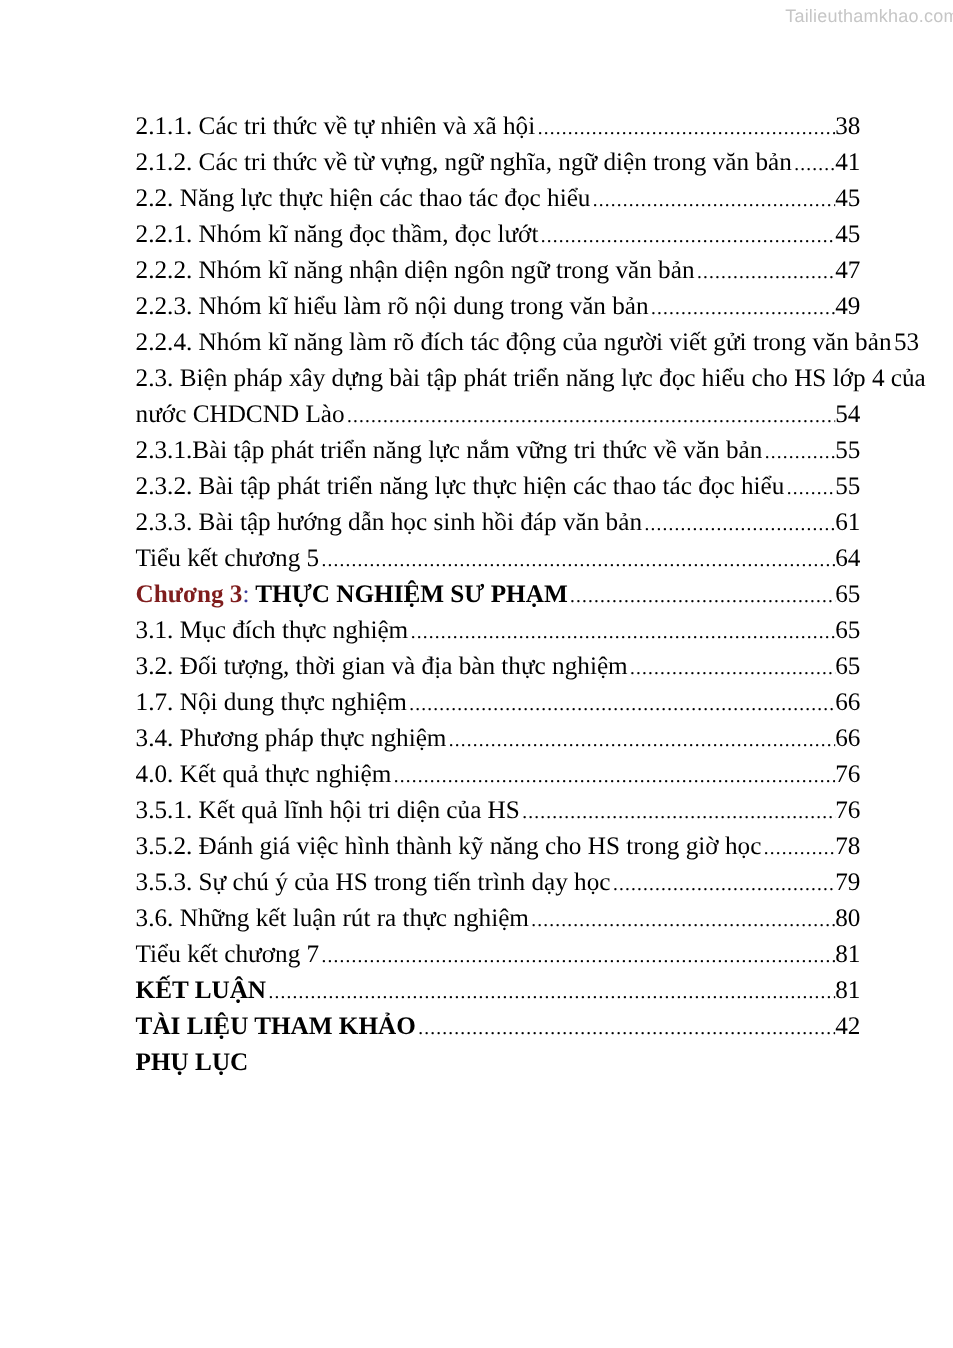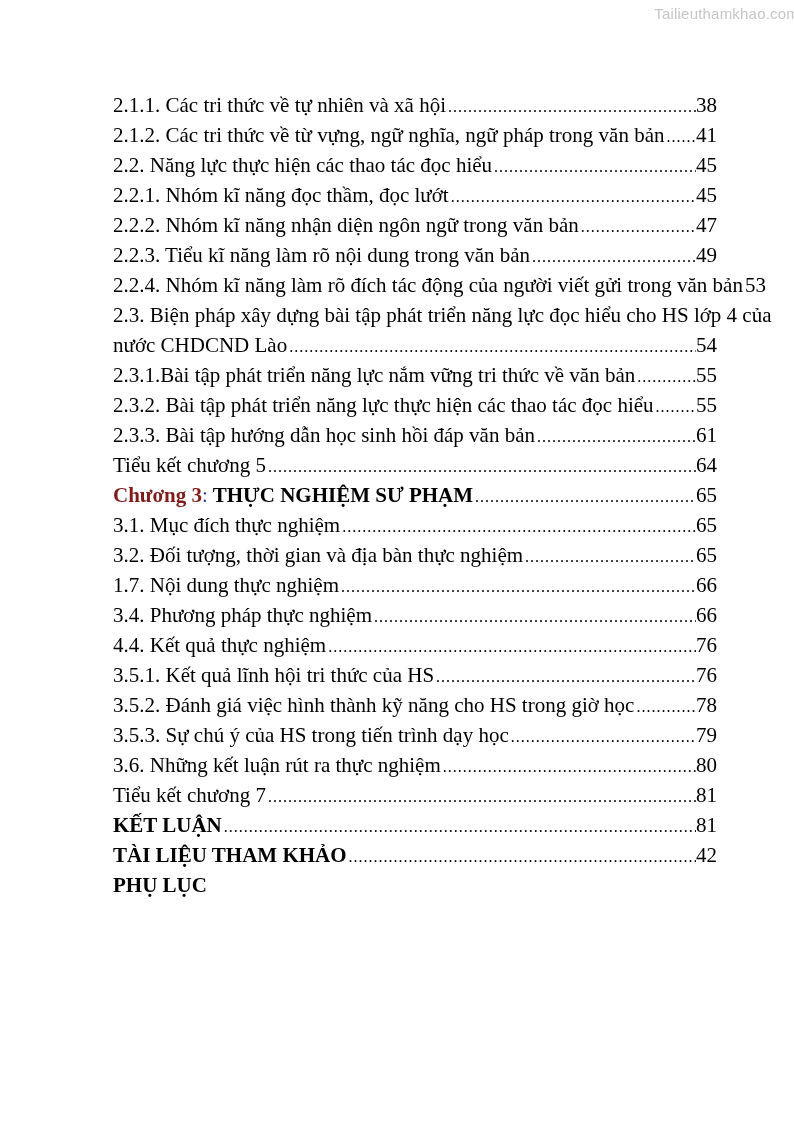--- a/index.html
+++ b/index.html
@@ -68,41 +68,41 @@
 
 <div class="page">
   <div class="watermark">Tailieuthamkhao.com</div>
   <div class="toc" id="toc">
       <div class="toc-line">
         <span class="toc-text">2.1.1. Các tri thức về tự nhiên và xã hội</span>
         <span class="toc-dots"></span>
         <span class="toc-page">38</span>
       </div>
       <div class="toc-line">
-        <span class="toc-text">2.1.2. Các tri thức về từ vựng, ngữ nghĩa, ngữ pháp trong văn bản</span>
+        <span class="toc-text">2.1.2. Các tri thức về từ vựng, ngữ nghĩa, ngữ diện trong văn bản</span>
         <span class="toc-dots"></span>
         <span class="toc-page">41</span>
       </div>
       <div class="toc-line">
         <span class="toc-text">2.2. Năng lực thực hiện các thao tác đọc hiểu</span>
         <span class="toc-dots"></span>
         <span class="toc-page">45</span>
       </div>
       <div class="toc-line">
         <span class="toc-text">2.2.1. Nhóm kĩ năng đọc thầm, đọc lướt</span>
         <span class="toc-dots"></span>
         <span class="toc-page">45</span>
       </div>
       <div class="toc-line">
         <span class="toc-text">2.2.2. Nhóm kĩ năng nhận diện ngôn ngữ trong văn bản</span>
         <span class="toc-dots"></span>
         <span class="toc-page">47</span>
       </div>
       <div class="toc-line">
-        <span class="toc-text">2.2.3. Tiểu kĩ năng làm rõ nội dung trong văn bản</span>
+        <span class="toc-text">2.2.3. Nhóm kĩ hiểu làm rõ nội dung trong văn bản</span>
         <span class="toc-dots"></span>
         <span class="toc-page">49</span>
       </div>
       <div class="toc-line">
         <span class="toc-text">2.2.4. Nhóm kĩ năng làm rõ đích tác động của người viết gửi trong văn bản</span>
         <span class="toc-dots"></span>
         <span class="toc-page">53</span>
       </div>
       <div class="toc-line">
         <span class="toc-text">2.3. Biện pháp xây dựng bài tập phát triển năng lực đọc hiểu cho HS lớp 4 của</span>
@@ -151,26 +151,26 @@
         <span class="toc-text">1.7. Nội dung thực nghiệm</span>
         <span class="toc-dots"></span>
         <span class="toc-page">66</span>
       </div>
       <div class="toc-line">
         <span class="toc-text">3.4. Phương pháp thực nghiệm</span>
         <span class="toc-dots"></span>
         <span class="toc-page">66</span>
       </div>
       <div class="toc-line">
-        <span class="toc-text">4.4. Kết quả thực nghiệm</span>
+        <span class="toc-text">4.0. Kết quả thực nghiệm</span>
         <span class="toc-dots"></span>
         <span class="toc-page">76</span>
       </div>
       <div class="toc-line">
-        <span class="toc-text">3.5.1. Kết quả lĩnh hội tri thức của HS</span>
+        <span class="toc-text">3.5.1. Kết quả lĩnh hội tri diện của HS</span>
         <span class="toc-dots"></span>
         <span class="toc-page">76</span>
       </div>
       <div class="toc-line">
         <span class="toc-text">3.5.2. Đánh giá việc hình thành kỹ năng cho HS trong giờ học</span>
         <span class="toc-dots"></span>
         <span class="toc-page">78</span>
       </div>
       <div class="toc-line">
         <span class="toc-text">3.5.3. Sự chú ý của HS trong tiến trình dạy học</span>

